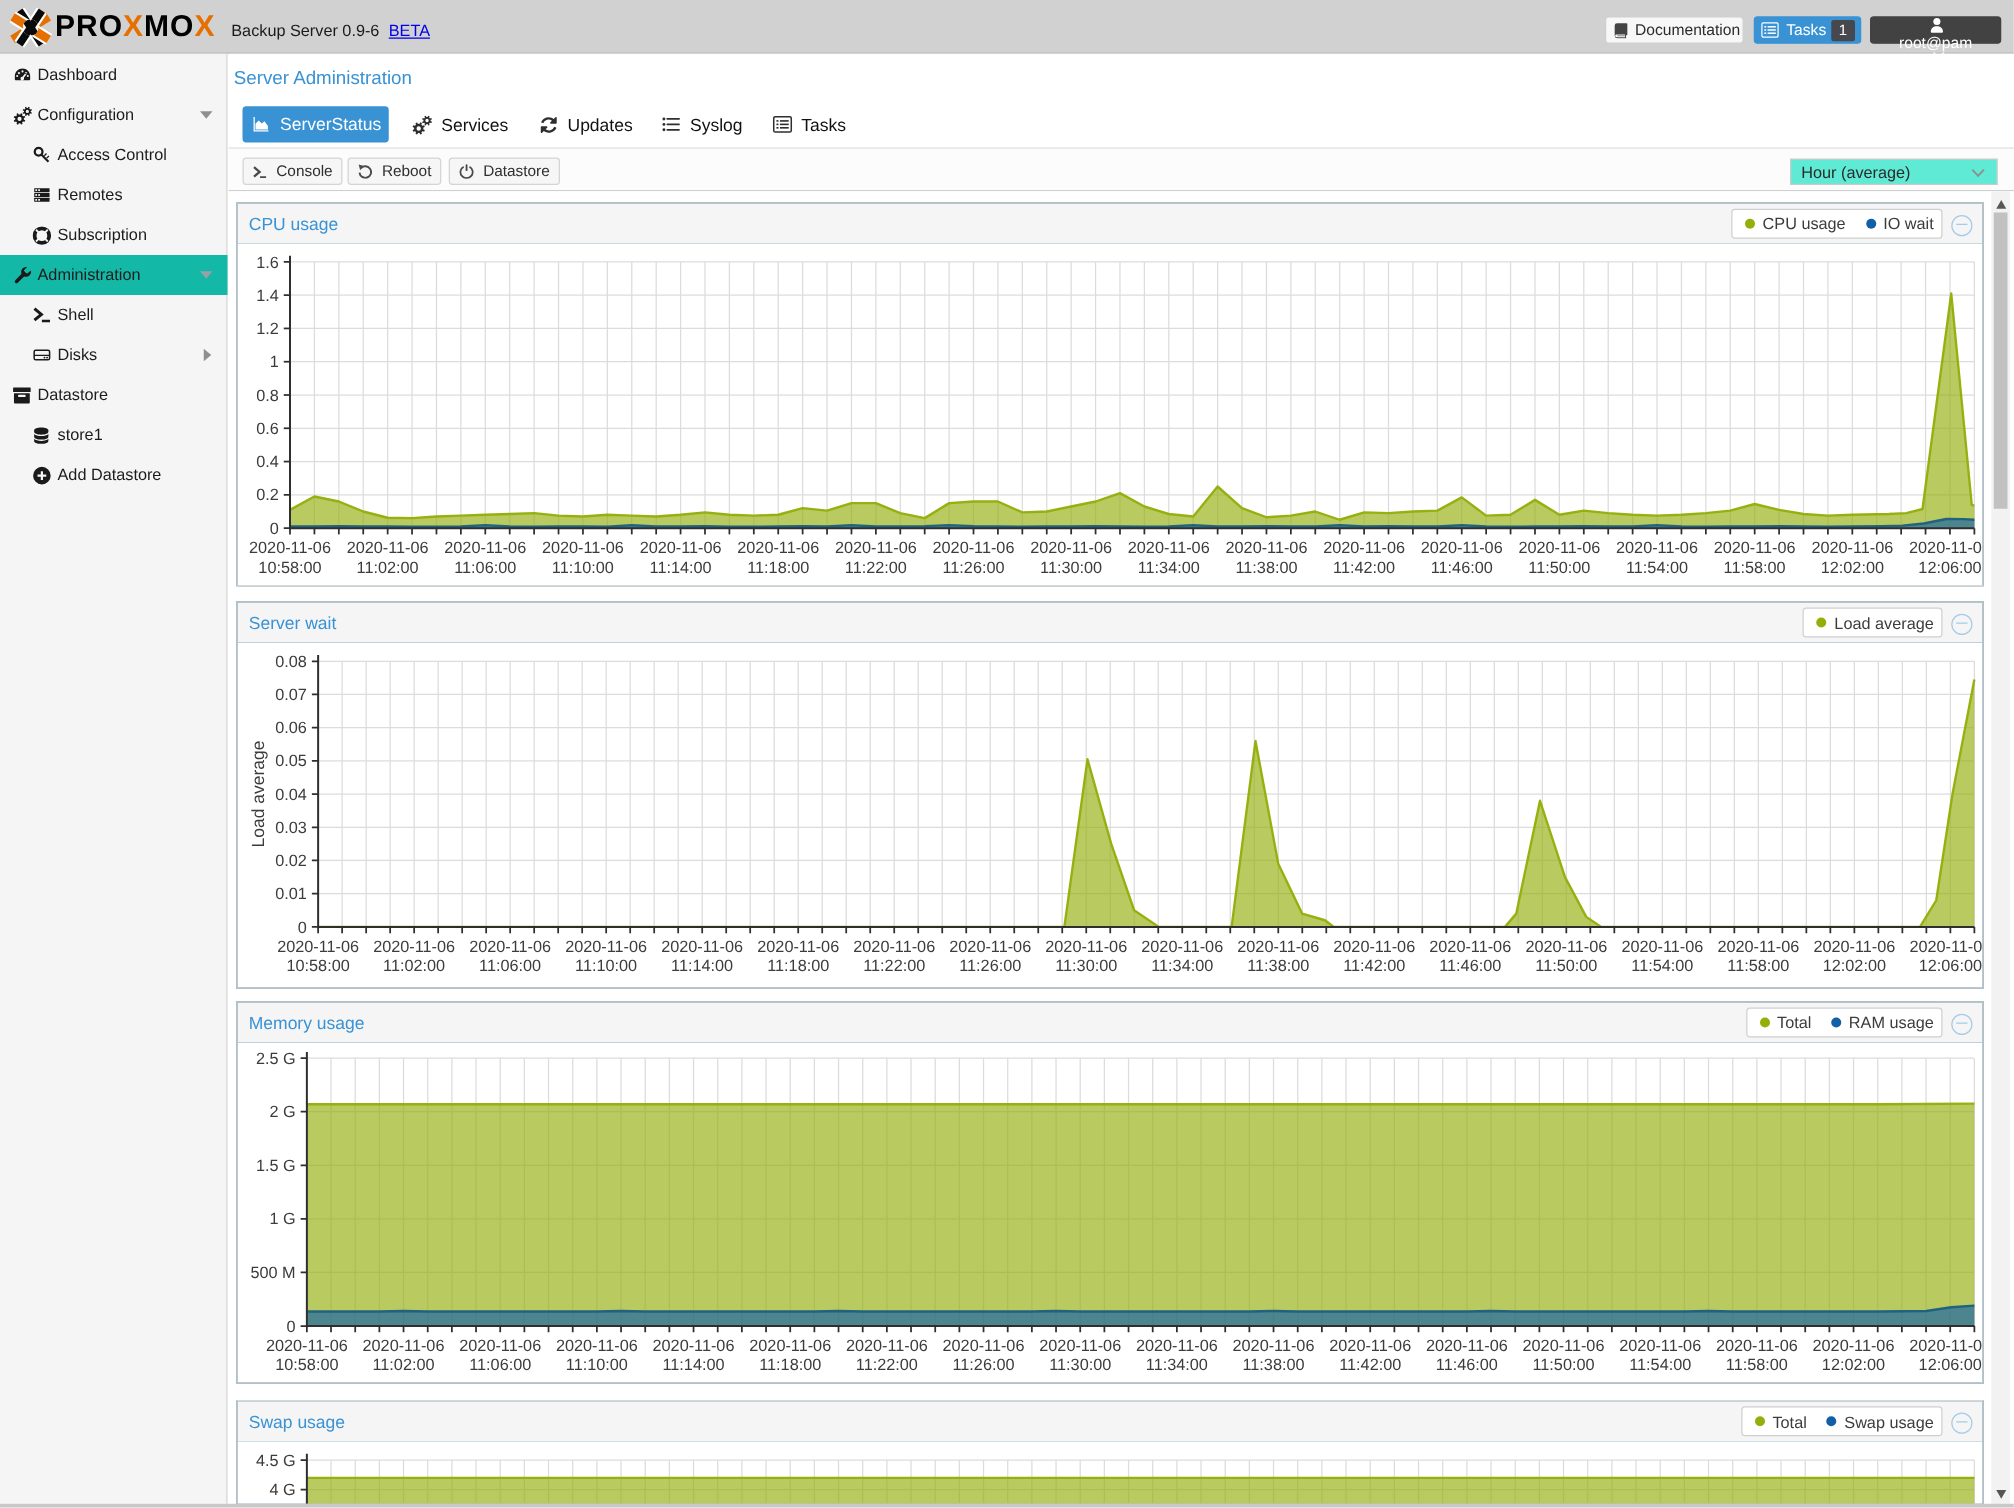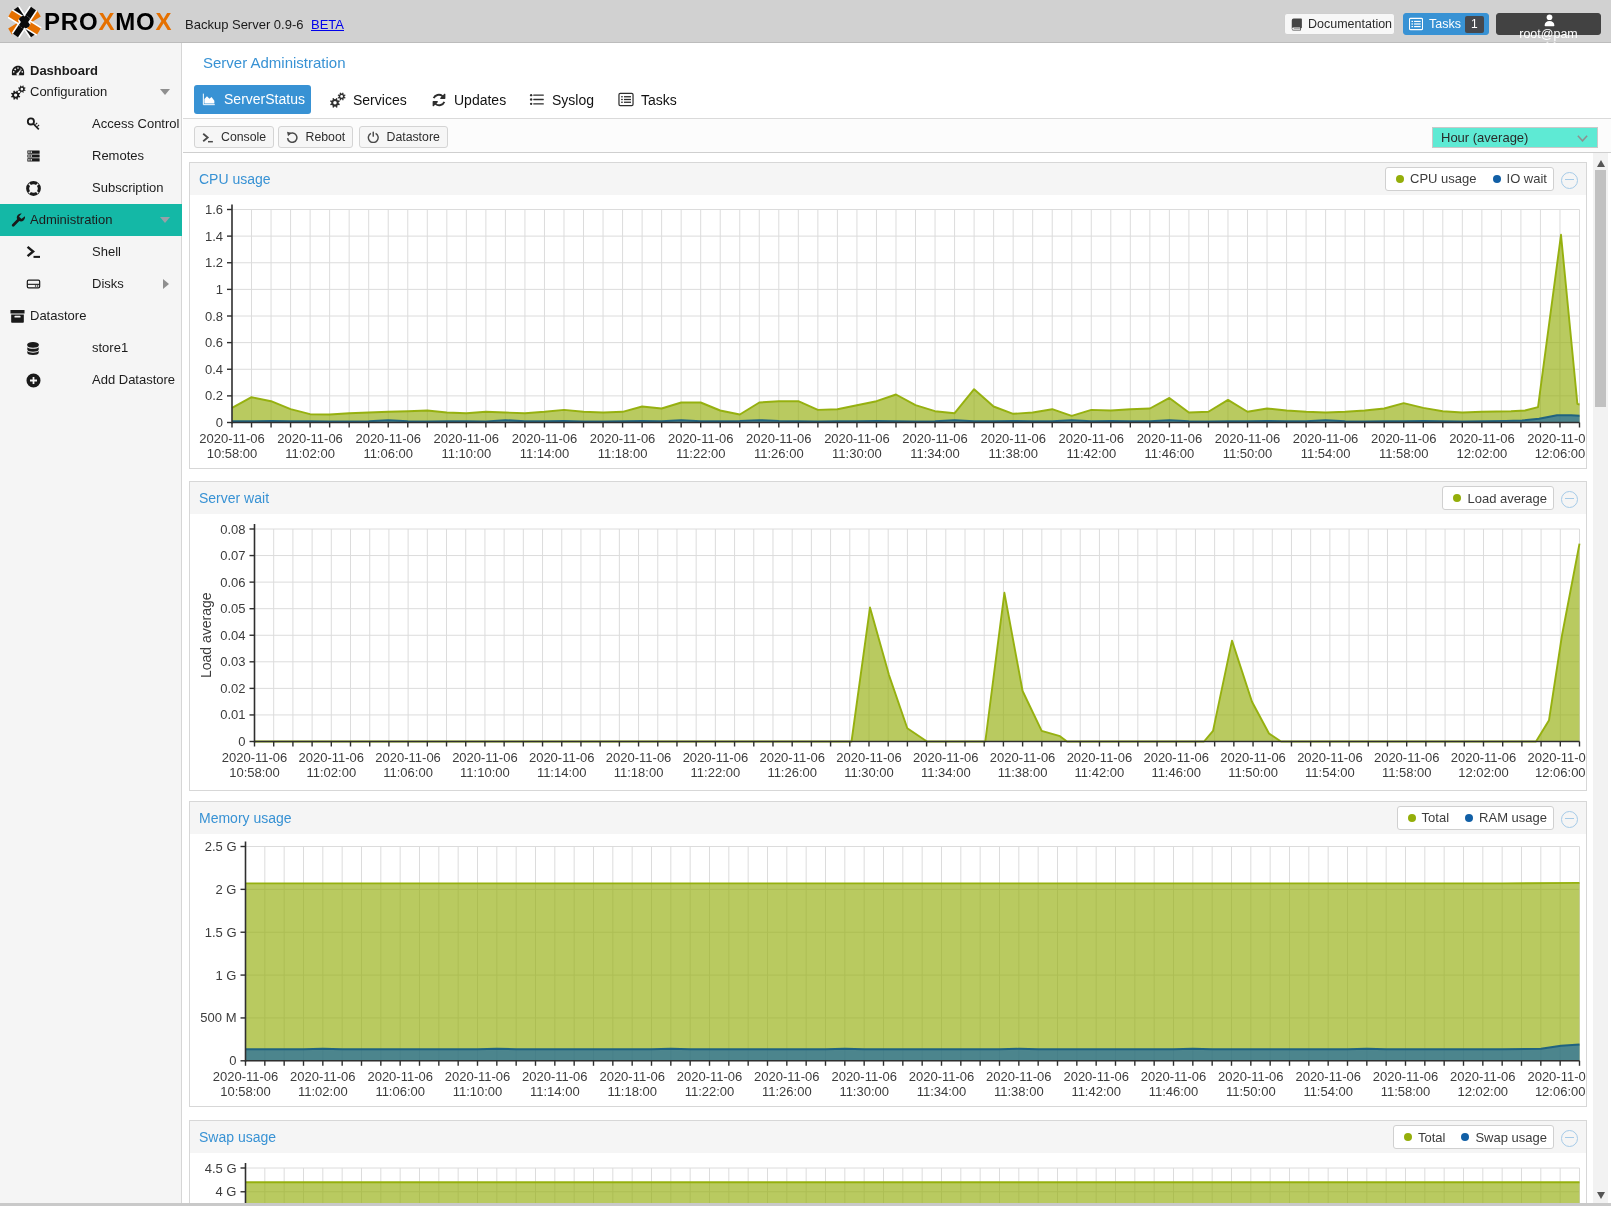--- a/index.html
+++ b/index.html
@@ -21,29 +21,29 @@
 #btn-tasks { left:1403px; width:86px; background:#3892d4; border:1px solid #3892d4; color:#fff; }
 #btn-user { left:1496px; width:105px; background:#424242; border:1px solid #424242; color:#fff;flex-direction:column; }
 #badge1 { background:#46484d; color:#fff; border-radius:2px; font-size:12px;
   padding:1px 6px 2px 6px; margin-left:4px; }
 #sidebar { position:absolute; left:0; top:43px; width:182px; height:1160px;
   background:#f5f5f5; border-right:1px solid #d6d6d6; }
 .nav { position:absolute; left:0; width:182px; height:32px; line-height:32px; color:#1c1c1c; }
 .nav .ic { position:absolute; top:9px; }
 .nav .txt { position:absolute; font-size:13px; }
 .nav.l1 .ic { left:10px; } .nav.l1 .txt { left:30px; }
-.nav.l2 .ic { left:26px; } .nav.l2 .txt { left:46px;margin-left:46px; }
+.nav.l2 .ic { left:26px; } .nav.l2 .txt { left:46px; }
 .nav.sel { background:#14b8a6;text-decoration:underline; }
 .caret { position:absolute; right:12px; top:13px; width:0; height:0; }
 .caret.down { border-left:5px solid transparent; border-right:5px solid transparent;
   border-top:6px solid #8f8f8f; }
 .caret.right { border-top:5px solid transparent; border-bottom:5px solid transparent;
   border-left:6px solid #8f8f8f; top:11px; right:13px; }
 #main { position:absolute; left:183px; top:43px; width:1428px; height:1160px; background:#fff; }
-#crumb { position:absolute; left:20px; top:11px; font-size:15px; color:#3892d4; }
+#crumb { position:absolute; left:4px; top:11px; font-size:15px; color:#3892d4; }
 #tabbar { position:absolute; left:0; top:41px; width:1428px; height:35px;
   border-bottom:1px solid #dadada; background:#fff; }
 .tab { position:absolute; top:1px; height:29px; display:flex; align-items:center;
   font-size:14px; color:#111; }
 .tab .tic { margin-right:7px; display:flex; }
 #tab-ss { left:11px; width:117px; background:#3892d4; border-radius:3px; color:#fff;
   justify-content:center; }
 #toolbar { position:absolute; left:0; top:76px; width:1428px; height:34px;
   background:#fcfcfc; border-bottom:1px solid #cfcfcf; }
 .tbtn { position:absolute; top:7px; height:22px; background:#f6f6f6; border:1px solid #d4d4d4;
@@ -135,21 +135,21 @@
       <path fill="#fff" d="M256,272 c-110,0 -192,64 -192,176 a32,32 0 0 0 32,32 h320 a32,32 0 0 0 32,-32 c0,-112 -82,-176 -192,-176 Z"></path>
     </svg>
     <span>root@pam</span>
     <svg width="10" height="7" viewBox="0 0 12 8" style="margin-left:5px;">
         <path d="M1,1 L6,6.4 L11,1" fill="none" stroke="#ededed" stroke-width="1.8"></path>
       </svg>
   </div>
 </div>
 
 <div id="sidebar">
-  <div class="nav l1" style="top:12px;font-weight:bold;">
+  <div class="nav l1" style="top:1px;">
     <svg class="ic" width="16" height="14" viewBox="0 0 512 512">
         <path fill="#1a1a1a" fill-rule="evenodd" d="M256,64 C132,64 32,164 32,288 v96 a24,24 0 0 0 24,24 h400 a24,24 0 0 0 24,-24 v-96 C480,164 380,64 256,64 Z M256,120 a30,30 0 0 1 30,30 a30,30 0 0 1 -60,0 a30,30 0 0 1 30,-30 Z M153,158 l40,40 -40,40 -40,-40 Z M359,158 l40,40 -40,40 -40,-40 Z M100,258 a30,30 0 0 1 30,30 a30,30 0 0 1 -60,0 a30,30 0 0 1 30,-30 Z M412,258 a30,30 0 0 1 30,30 a30,30 0 0 1 -60,0 a30,30 0 0 1 30,-30 Z M350,190 l36,26 -90,120 a52,52 0 1 1 -42,-28 Z"></path>
       </svg>
     <span class="txt">Dashboard</span>
   </div>
   <div class="nav l1" style="top:33px;">
     <svg class="ic tic" width="16" height="15" viewBox="0 0 512 512">
         <path fill="#1a1a1a" fill-rule="evenodd" d="M292,363L332,386L315,426L271,414L259,428L245,440L257,485L217,501L194,461L175,463L157,462L134,502L94,485L106,441L92,429L80,415L35,427L19,387L59,364L57,345L58,327L18,304L35,264L79,276L91,262L105,250L93,205L133,189L156,229L175,227L193,228L216,188L256,205L244,249L258,261L270,275L315,263L331,303L291,326L293,345ZM119,345 a56,56 0 1 0 112,0 a56,56 0 1 0 -112,0Z M479,156L514,175L501,207L463,196L453,207L442,216L454,254L422,268L403,233L388,234L374,233L355,268L323,255L334,217L323,207L314,196L276,208L262,176L297,157L296,142L297,128L262,109L275,77L313,88L323,77L334,68L322,30L354,16L373,51L388,50L402,51L421,16L453,29L442,67L453,77L462,88L500,76L514,108L479,127L480,142ZM344,142 a44,44 0 1 0 88,0 a44,44 0 1 0 -88,0Z"></path>
       </svg>
     <span class="txt">Configuration</span>

